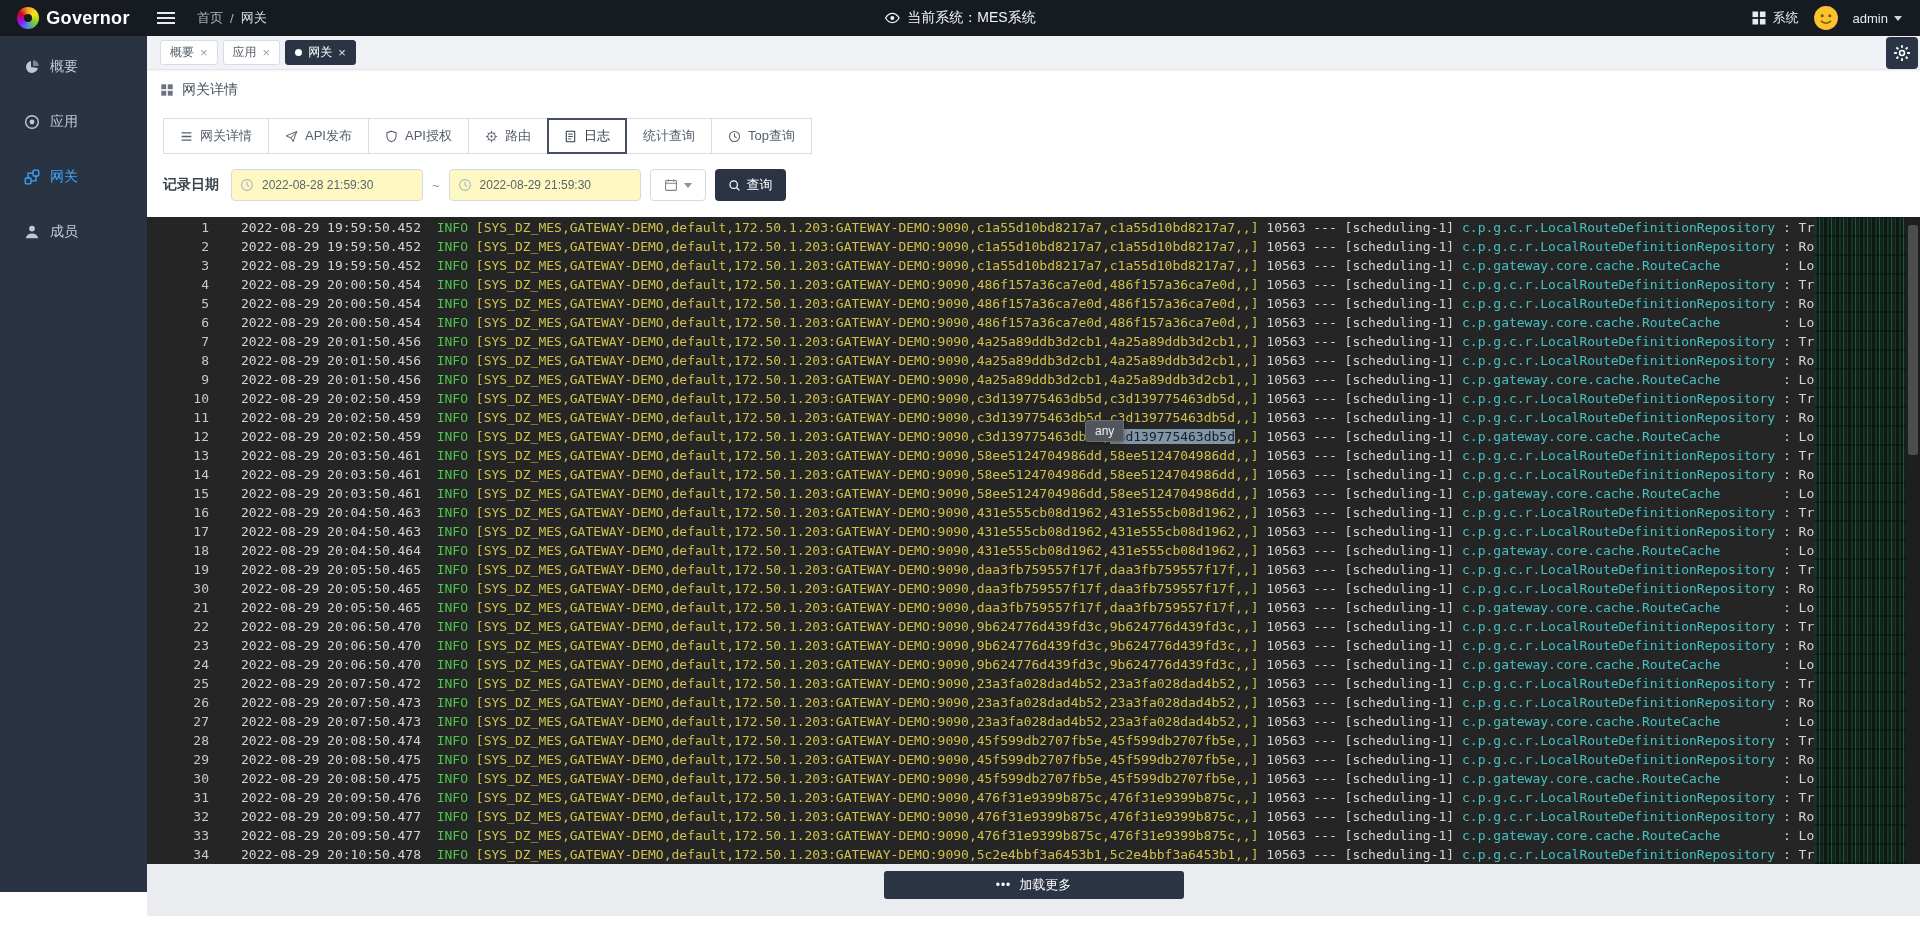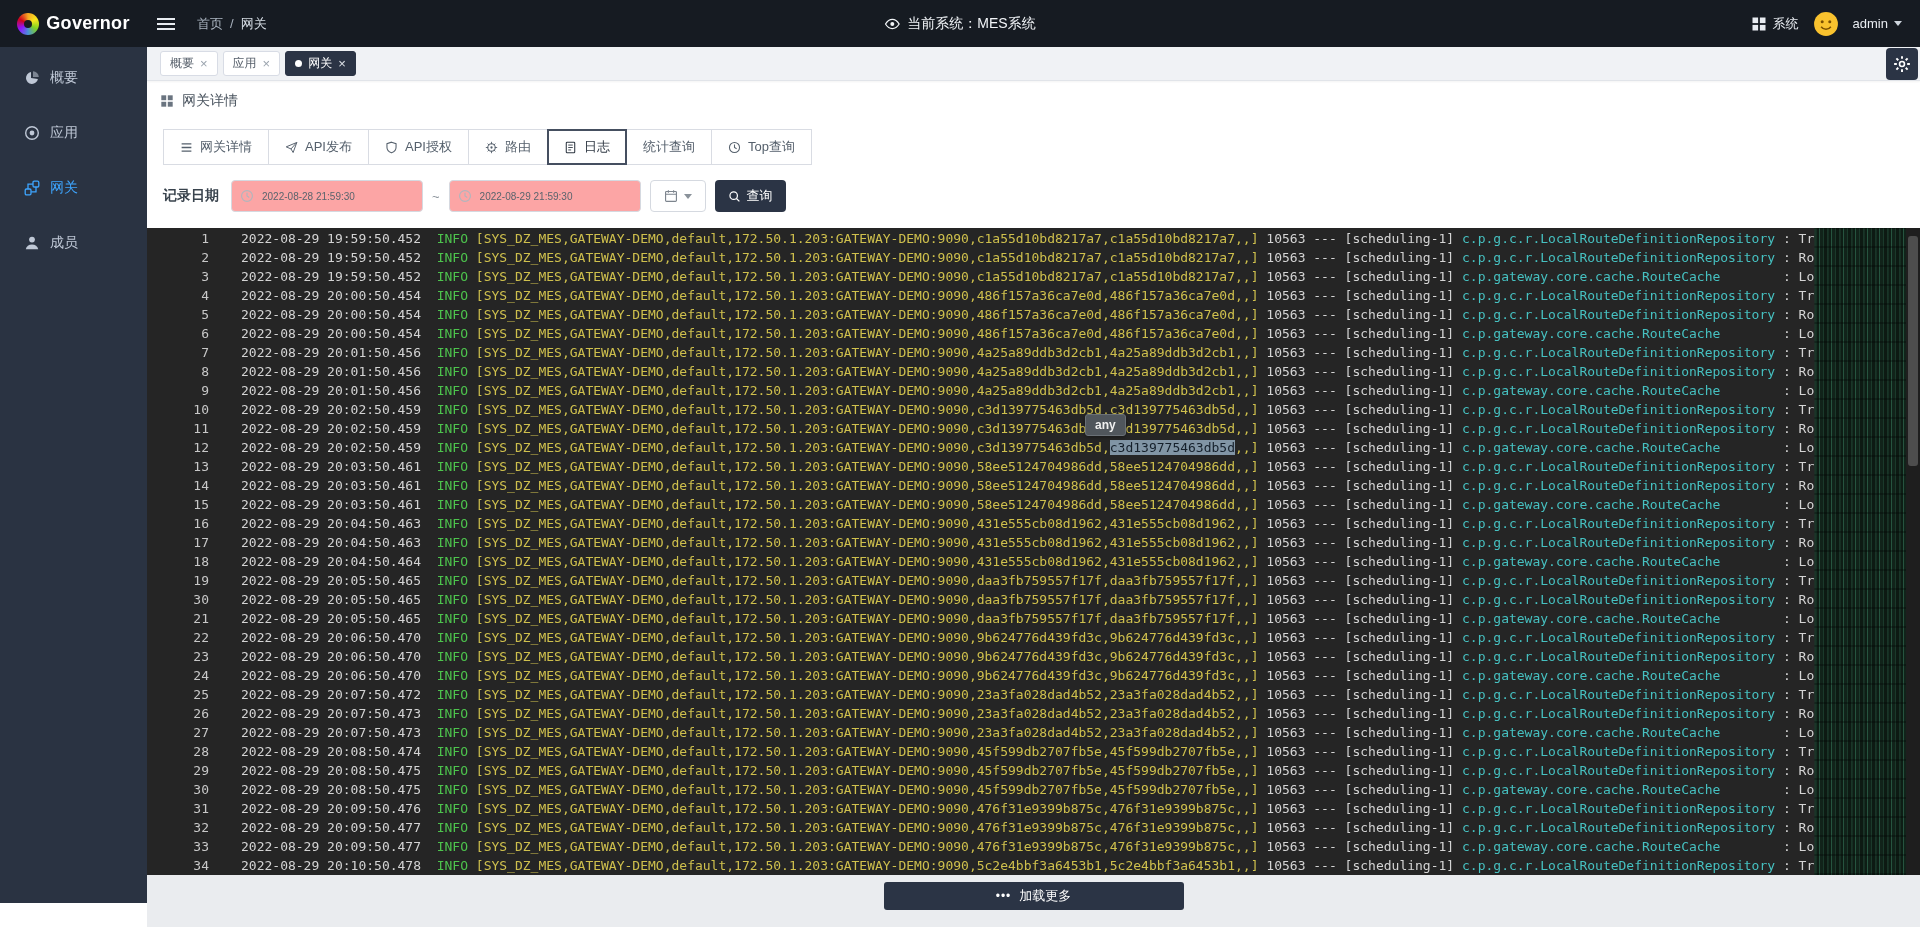--- a/index.html
+++ b/index.html
@@ -1,20 +1,20 @@
 <!DOCTYPE html>
 <html style="--topbar: #161b22; --side: #2a3342; --accent: #2b3445; --logbg: #252525; --info: #4dc44d; --meta: #cfc04d; --logger: #46c1c1; --active_blue: #3ea6ff;"><head>
 <meta charset="utf-8">
 <style>
   * { margin:0; padding:0; box-sizing:border-box; }
   html,body { width:1920px; height:929px; overflow:hidden; background:#fff;
     font-family:"Liberation Sans","DejaVu Sans",sans-serif; }
 
   
-  .topbar { position:relative; height:47px; background:var(--topbar,#161b22); display:flex; align-items:center; color:#fff; }
+  .topbar { position:relative; height:36px; background:var(--topbar,#161b22); display:flex; align-items:center; color:#fff; }
   .logo-block { width:147px; height:100%; display:flex; align-items:center; justify-content:center; gap:7px; flex:0 0 147px; }
   .logo-swirl { width:22px; height:22px; border-radius:50%;
     background:conic-gradient(#f5a623,#f8e71c,#7ed321,#4a90d9,#9013fe,#d0021b,#f5a623); position:relative; }
   .logo-swirl::after { content:""; position:absolute; inset:7px; border-radius:50%; background:var(--topbar,#161b22); }
   .logo-text { font-size:18px; font-weight:700; letter-spacing:.3px; }
   .hamburger { margin-left:10px; width:26px; height:26px; display:flex; flex-direction:column; justify-content:center; gap:3px; cursor:pointer; }
   .hamburger i { display:block; height:2px; width:18px; background:#e8ecf1; }
   .breadcrumb { margin-left:14px; font-size:13px; color:#aab4c0; display:flex; gap:7px; align-items:center; }
   .bc-item { cursor:pointer; }
   .bc-item.current { color:#d6dde5; }
@@ -63,21 +63,21 @@
   .dtab .ic svg { width:13px; height:13px; }
   .dtab.active { box-shadow:inset 0 0 0 1px #454f60; border-color:#454f60; color:#2e3742; z-index:1;justify-content:center; }
 
   
   .filter-row { margin:15px 0 0 16px; display:flex; align-items:center; gap:9px; }
   .filter-label { font-size:14px; font-weight:700; color:#39434d; margin-right:3px; }
   .date-wrap { position:relative; }
   .date-wrap .ic { position:absolute; left:9px; top:9px; color:#b0b6bd; }
   .date-wrap .ic svg { width:14px; height:14px; }
   .date-input { width:192px; height:32px; border:1px solid #d5d9e0; border-radius:4px; padding:0 8px 0 30px;
-    font-size:10px; color:#5a646d; font-family:"Liberation Sans",sans-serif; background:#fca5a5; }
+    font-size:12px; color:#5a646d; font-family:"Liberation Sans",sans-serif; background:#fef9c3; }
   .tilde { color:#8a929a; font-size:13px; }
   .cal-btn { height:32px; width:56px; background:#fff; border:1px solid #d5d9e0; border-radius:4px;
     display:inline-flex; align-items:center; justify-content:center; gap:6px; color:#7d858e; cursor:pointer; }
   .cal-btn svg { width:14px; height:14px; }
   .search-btn { height:32px; padding:0 13px; background:var(--accent,#2b3445); border:none; border-radius:4px;
     color:#fff; font-size:13px; display:inline-flex; align-items:center; gap:6px; cursor:pointer; }
   .search-btn svg { width:13px; height:13px; }
 
   
   .log-panel { position:relative; margin-top:16px; height:647px; background:var(--logbg,#252525); overflow:hidden; }
@@ -90,22 +90,22 @@
   .lt-meta { color:var(--meta,#cfc04d); }
   .lt-logger { color:var(--logger,#46c1c1); }
   .lt-sel { background:#8195a5; color:#15202b; }
   .minimap { position:absolute; right:14px; top:0; bottom:0; width:92px; border-left:1px solid rgba(255,255,255,.06);
     background:
       repeating-linear-gradient(0deg, rgba(0,0,0,.28) 0 2px, rgba(0,0,0,0) 2px 19px),
       repeating-linear-gradient(90deg, #152a20 0px,#1d4030 1px,#0e1d15 2px,#0e1d15 4px,#26543f 4px,#26543f 5px,
         #11231a 5px,#11231a 8px,#1a3a2b 8px,#1a3a2b 9px,#0d1a13 9px,#0d1a13 12px); }
   .v-scrollbar { position:absolute; right:0; top:0; bottom:0; width:14px; background:#1e1e1e; }
   .v-thumb { position:absolute; right:2px; top:8px; width:10px; height:230px; background:#4d4d4d; border-radius:3px; cursor:pointer; }
-  .log-tooltip { position:absolute; left:938px; top:186px; background:#50565c; border:1px solid #6a7076;
-    color:#f0f0f0; font-size:12px; padding:3px 9px; border-radius:3px; z-index:5; box-shadow:0 1px 4px rgba(0,0,0,.4);font-weight:bold; }
+  .log-tooltip { position:absolute; left:938px; top:203px; background:#50565c; border:1px solid #6a7076;
+    color:#f0f0f0; font-size:12px; padding:3px 9px; border-radius:3px; z-index:5; box-shadow:0 1px 4px rgba(0,0,0,.4); }
 
   
   .footer-strip { flex:1; background:#eaecef; display:flex; justify-content:center; align-items:flex-start; }
   .load-more { margin-top:7px; width:300px; height:28px; background:var(--accent,#2b3445); border:none; border-radius:3px;
     color:#fff; font-size:13px; display:flex; align-items:center; justify-content:center; gap:8px; cursor:pointer; }
   .load-more .dots { letter-spacing:1px; font-size:12px; }
 </style>
 </head>
 <body>
 

